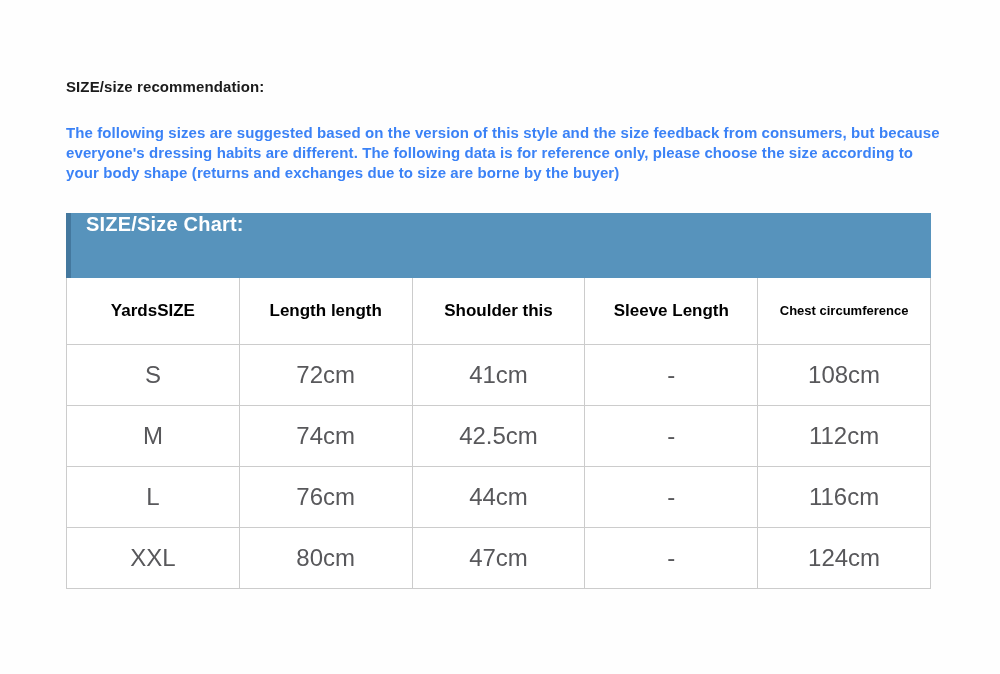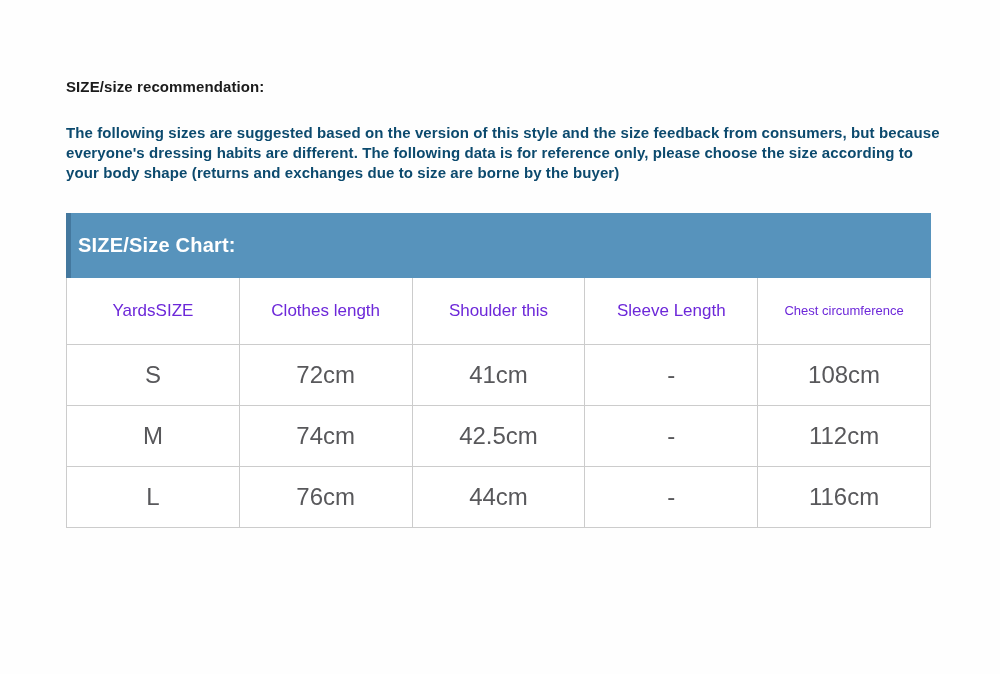--- a/index.html
+++ b/index.html
@@ -21,32 +21,31 @@
     font-weight: bold;
     color: #1b1b1b;
     letter-spacing: 0.1px;
   }
   .rec-body {
     margin-top: 28px;
     width: 880px;
     font-size: 15px;
     font-weight: bold;
     line-height: 20px;
-    color: #0c4a6e;
+    color: #3b82f6;
     letter-spacing: 0.1px;
   }
   .chart-title-bar {
     margin-top: 30px;
     width: 865px;
     height: 65px;
     background: #5793bc;
     border-left: 5px solid #44789e;
     display: flex;
-    align-items: center;
-    padding-left: 7px;
+    padding-left: 15px;
   }
   .chart-title {
     color: #ffffff;
     font-size: 20px;
     font-weight: bold;
     letter-spacing: 0.2px;
   }
   table.size-table {
     width: 865px;
     border-collapse: collapse;
@@ -57,22 +56,22 @@
   table.size-table th,
   table.size-table td {
     border: 1px solid #cccccc;
     text-align: center;
     vertical-align: middle;
   }
   table.size-table th {
     border-top: none;
     height: 66px;
     font-size: 17px;
-    font-weight: normal;
-    color: #6d28d9;
+    font-weight: bold;
+    color: #000000;
   }
   table.size-table th:last-child { font-size: 13px; }
   table.size-table td {
     height: 61px;
     font-size: 24px;
     font-weight: normal;
     color: #58585b;
   }
 </style>
 </head>
@@ -92,21 +91,21 @@
     <colgroup>
         <col>
         <col>
         <col>
         <col>
         <col>
       </colgroup>
     <thead>
       <tr>
         <th>YardsSIZE</th>
-        <th>Clothes length</th>
+        <th>Length length</th>
         <th>Shoulder this</th>
         <th>Sleeve Length</th>
         <th>Chest circumference</th>
       </tr>
     </thead>
     <tbody>
       <tr>
         <td>S</td>
         <td>72cm</td>
         <td>41cm</td>
@@ -120,16 +119,23 @@
         <td>-</td>
         <td>112cm</td>
       </tr>
       <tr>
         <td>L</td>
         <td>76cm</td>
         <td>44cm</td>
         <td>-</td>
         <td>116cm</td>
       </tr>
+      <tr>
+        <td>XXL</td>
+        <td>80cm</td>
+        <td>47cm</td>
+        <td>-</td>
+        <td>124cm</td>
+      </tr>
     </tbody>
   </table>
 
 </div>
 
 </body></html>

